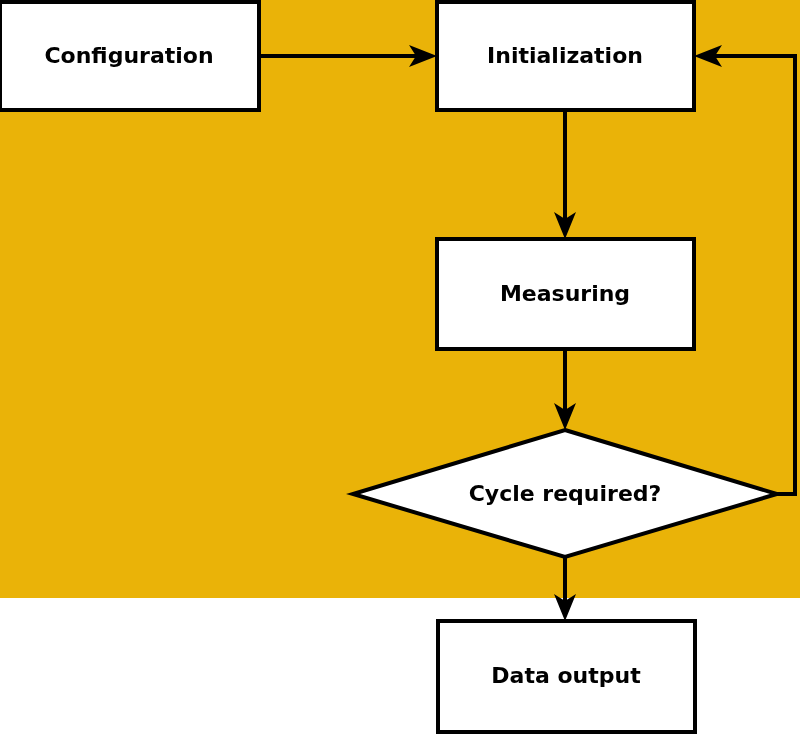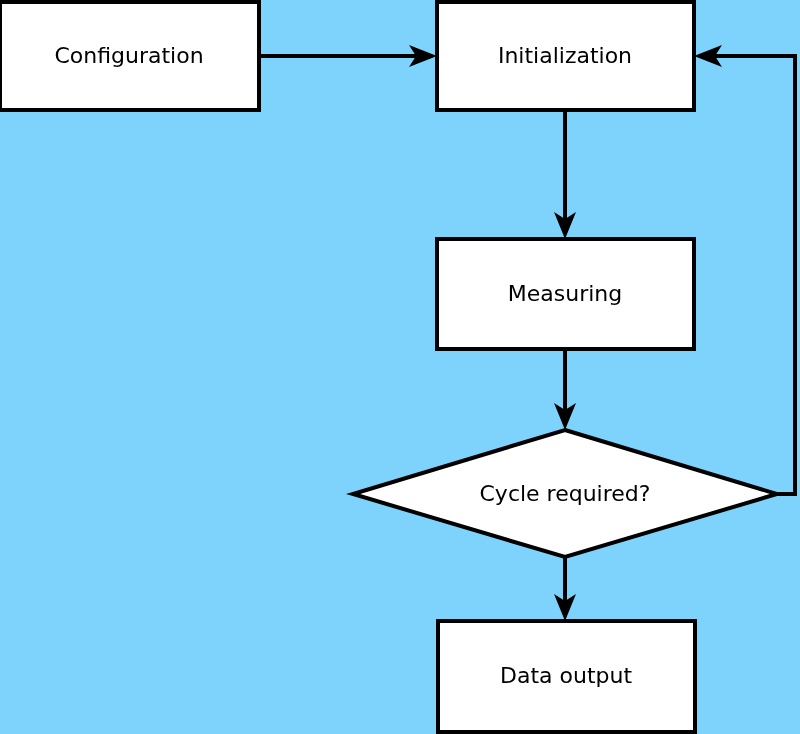--- a/index.html
+++ b/index.html
@@ -10,22 +10,23 @@
   }
   body {
     width: 800px;
     height: 734px;
     overflow: hidden;
     font-family: "DejaVu Sans", sans-serif;
   }
   #diagram-root {
     position: relative;
     width: 800px;
-    height: 734px;
-    background: #7dd3fc;
+    height: 598px;
+    background: #eab308;
+    font-weight: bold;
   }
   svg#flowchart {
     display: block;
     width: 800px;
     height: 734px;
   }
   .node-shape {
     fill: #ffffff;
     stroke: #000000;
     stroke-width: 4;

